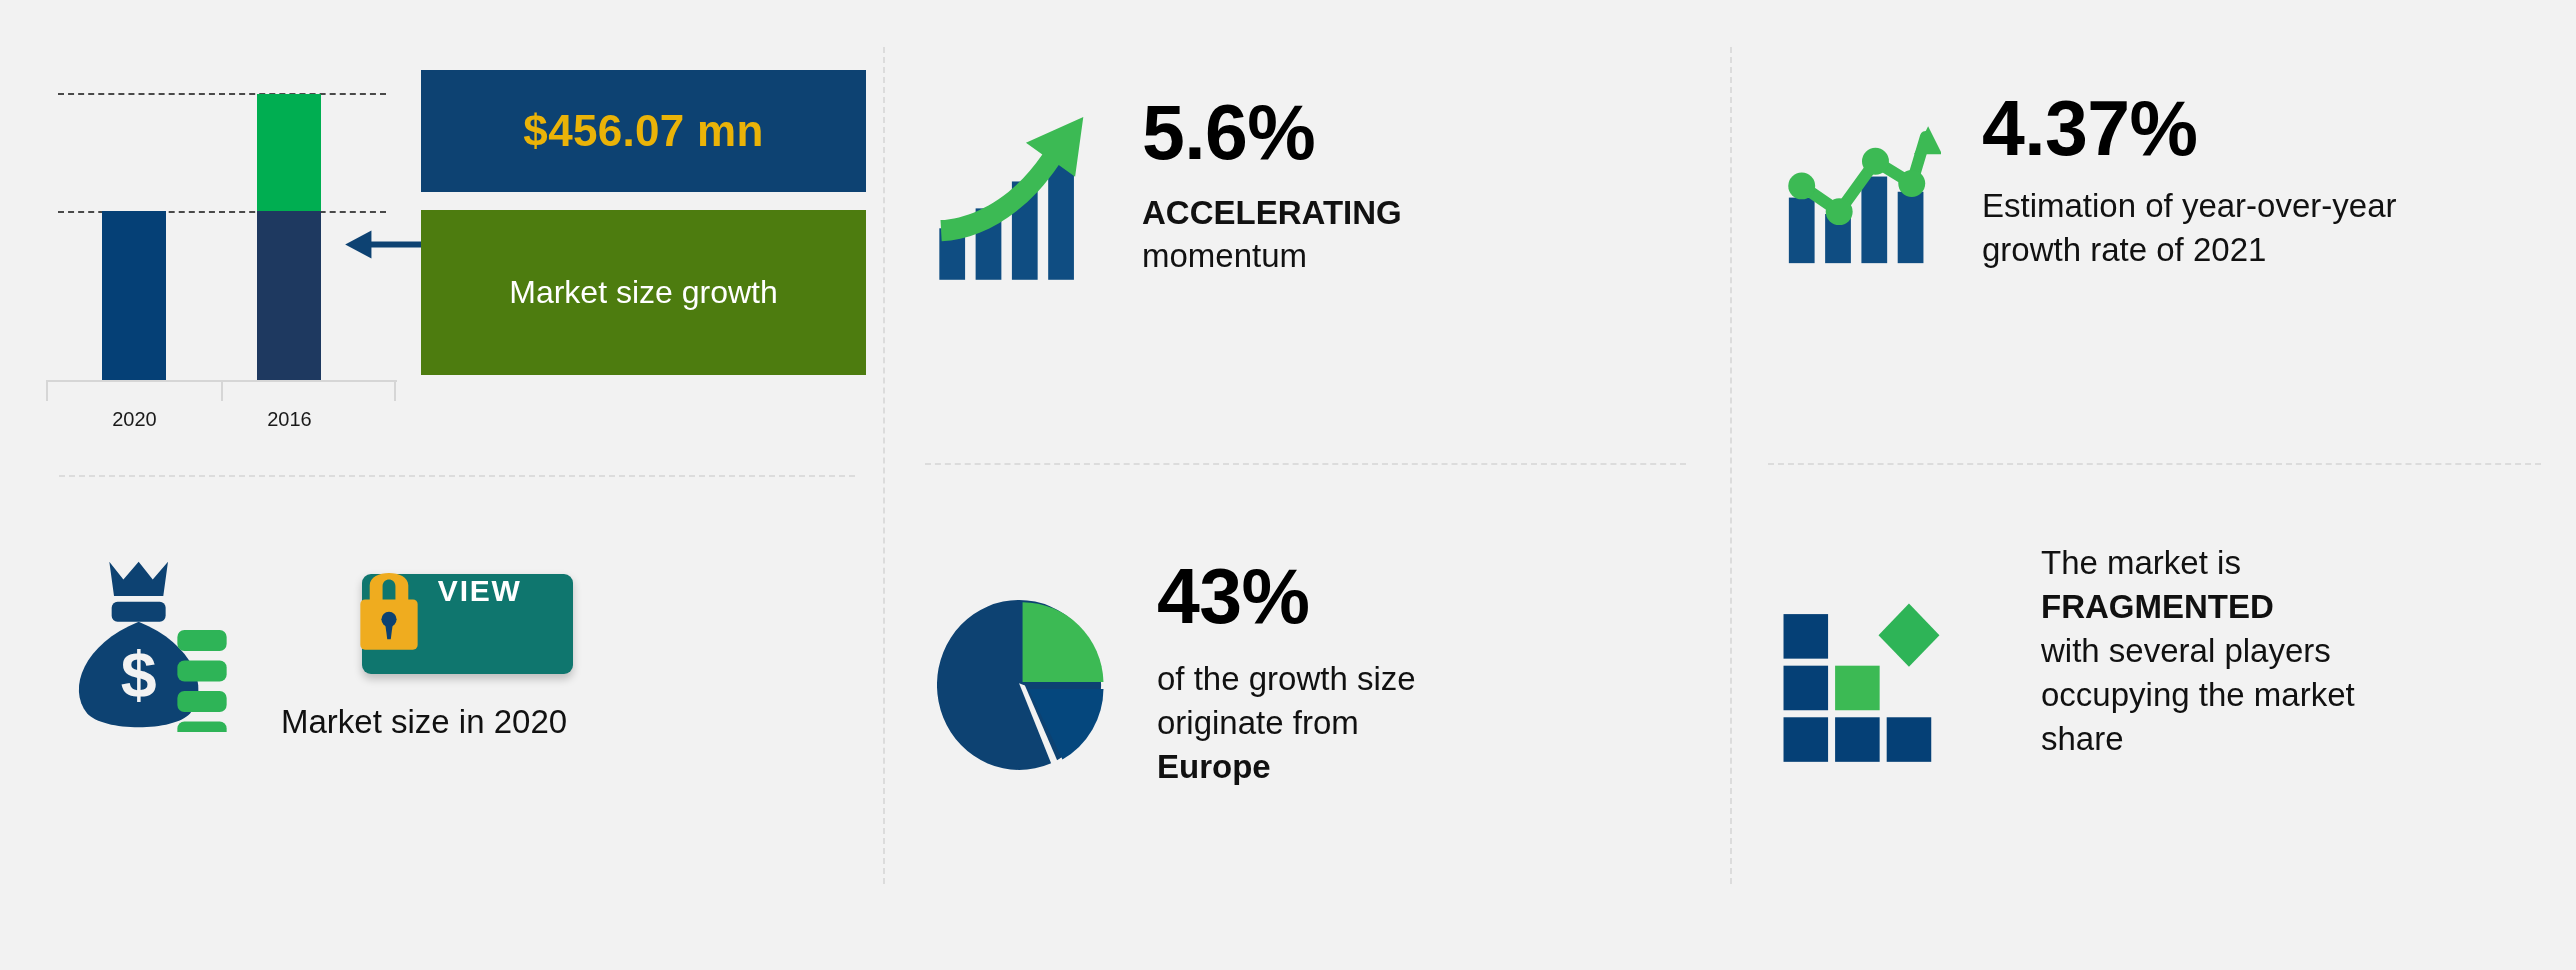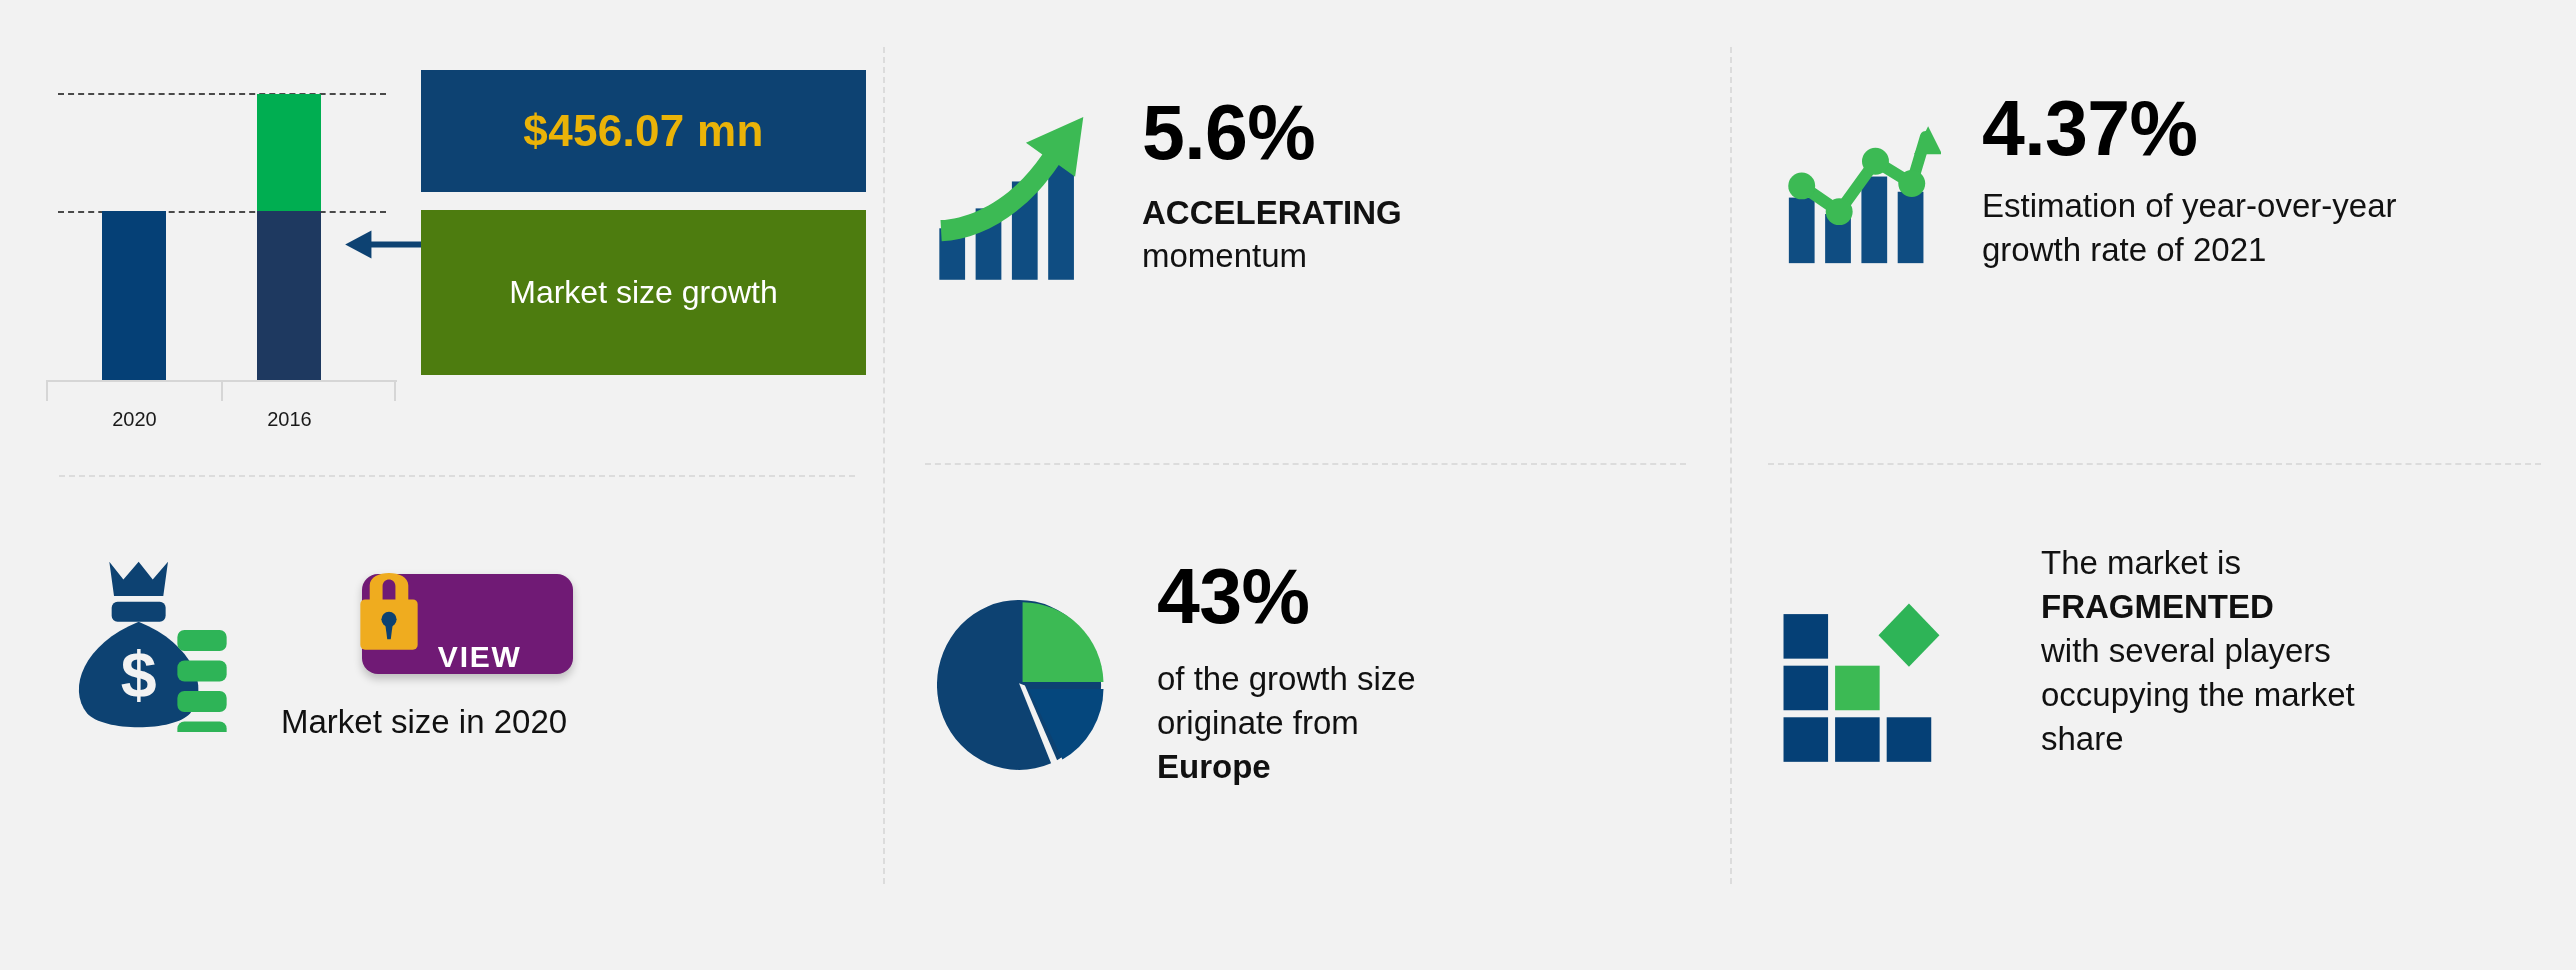--- a/index.html
+++ b/index.html
@@ -124,25 +124,25 @@
     font-weight: 300;
   }
   .desc b { font-weight: bold; }
 
   
   #bl { left: 53px; top: 544px; width: 779px; height: 281px; }
   .view-btn {
     position: absolute;
     left: 362px; top: 574px;
     width: 211px; height: 100px;
-    background: #701a75;
-    border-radius: 16px;
+    background: #0f766e;
+    border-radius: 9px;
     box-shadow: 0 4.1px 8.2px rgba(0,0,0,0.22);
     display: flex;
-    align-items: flex-end;
+    align-items: flex-start;
     justify-content: center;
   }
   .view-btn span {
     color: #ffffff;
     font-size: 30px;
     font-weight: bold;
     letter-spacing: 1.8px;
     margin-left: 24.6px;
   }
   .lock-wrap { position: absolute; left: 351px; top: 557px; z-index: 3; }

